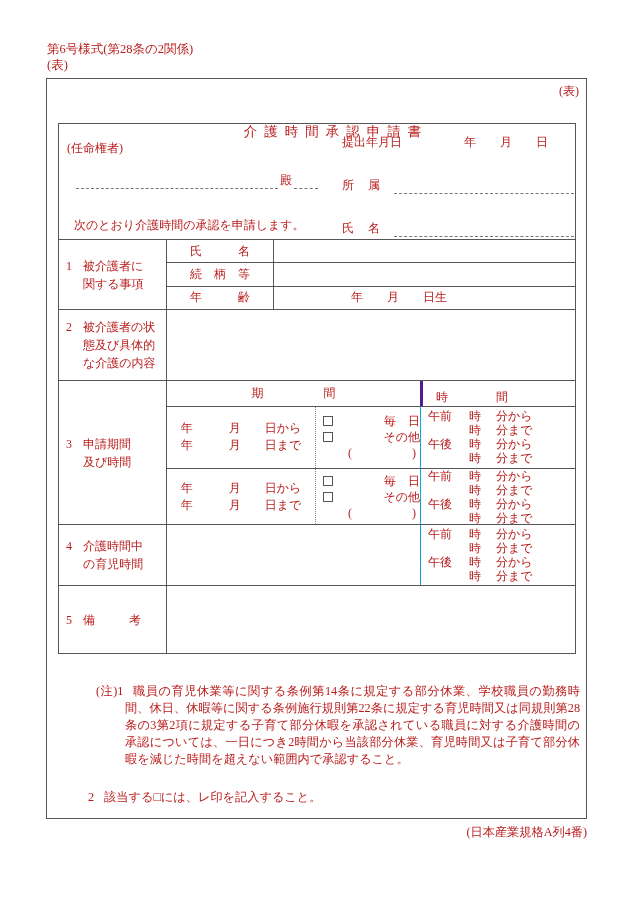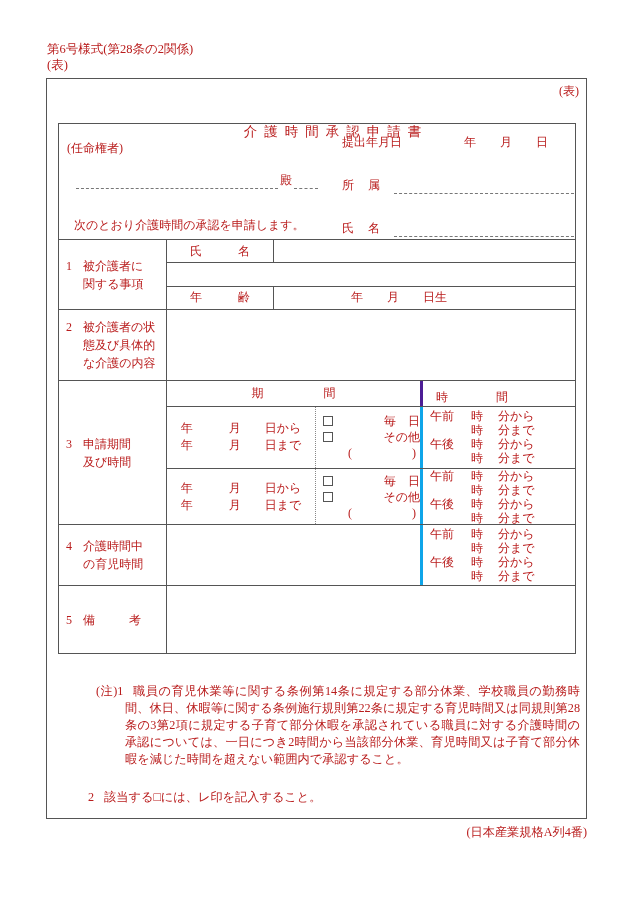--- a/index.html
+++ b/index.html
@@ -61,21 +61,21 @@
   .th { flex:1; border-left:3px solid #4c1d95; display:flex; align-items:flex-end; padding-left:13px; }
   .r3block { display:flex; border-top:1px solid #555; align-items:stretch; }
   .b1{height:63px;} .b2{height:56px;}
   .datecell { width:148px; display:flex; flex-direction:column; justify-content:center; align-items:center;
               line-height:17px; white-space:pre; flex:none; }
   .chkcell { width:105px; border-left:1px dotted #888; display:flex; flex-direction:column; justify-content:center;
              padding-left:7px; line-height:16px; flex:none; }
   .chkline { display:flex; align-items:center;justify-content:space-between; }
   .chkbox { width:10px; height:10px; border:1px solid #555; margin-right:9px; flex:none; background:#fff; }
   .parenline { padding-left:25px; white-space:pre; }
-  .timecell { flex:1; border-left:3px solid #0ea5e9; display:flex; flex-direction:column; justify-content:center; }
+  .timecell { flex:1; border-left:1px solid #0ea5e9; display:flex; flex-direction:column; justify-content:center; }
   .tline { display:flex; line-height:14px; padding-left:7px; }
   .t-ampm { width:41px; flex:none; } .t-hour { width:27px; flex:none; }
 
   
   .r4mid { width:253px; flex:none; }
   .r5body { flex:1; }
 
   
   .notes { position:absolute; left:12px; top:604px; width:521px; line-height:17px; font-size:12.2px; }
   .note1 { padding-left:29px; text-indent:-29px; text-align:justify;margin-left:37px; }
@@ -132,20 +132,23 @@
           </div>
         </div>
         <div class="subrows">
           <div class="subrow">
             <div class="sublabel">
                 <span class="jl w60">氏名</span>
               </div>
             <div class="subval"></div>
           </div>
           <div class="subrow bt">
+            <div class="sublabel">
+                <span class="jl w60">続柄等</span>
+              </div>
             <div class="subval"></div>
           </div>
           <div class="subrow bt">
             <div class="sublabel">
                 <span class="jl w60">年齢</span>
               </div>
             <div class="subval age pre">年　　月　　日生</div>
           </div>
         </div>
       </div>

